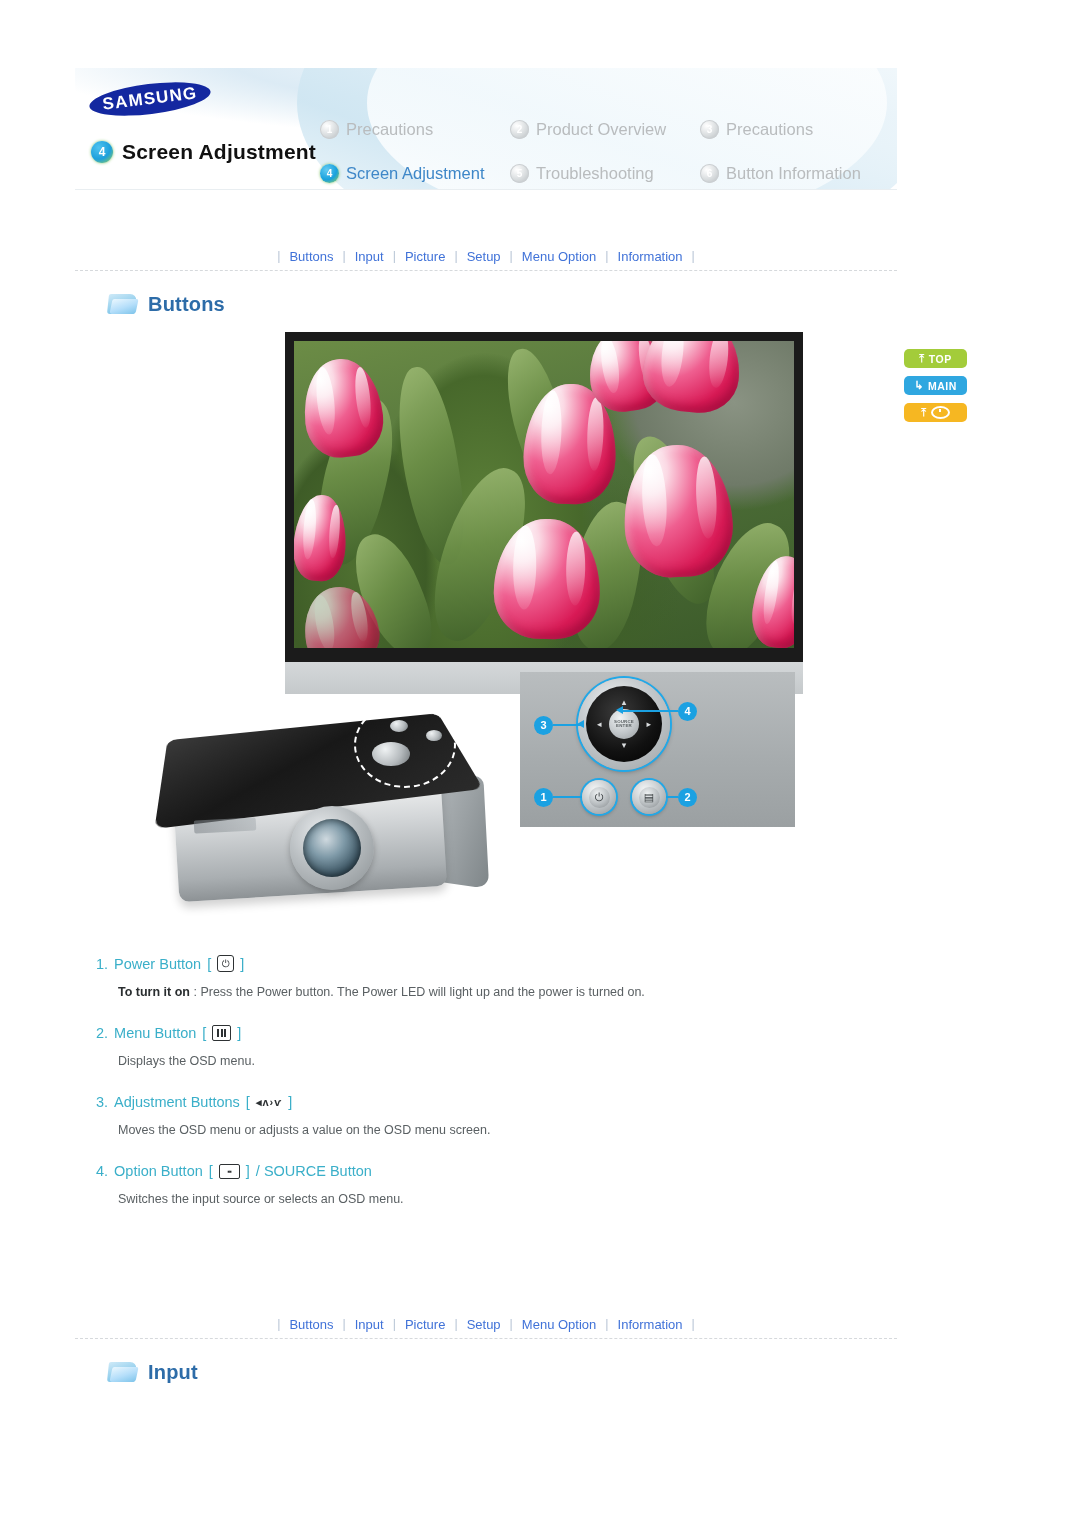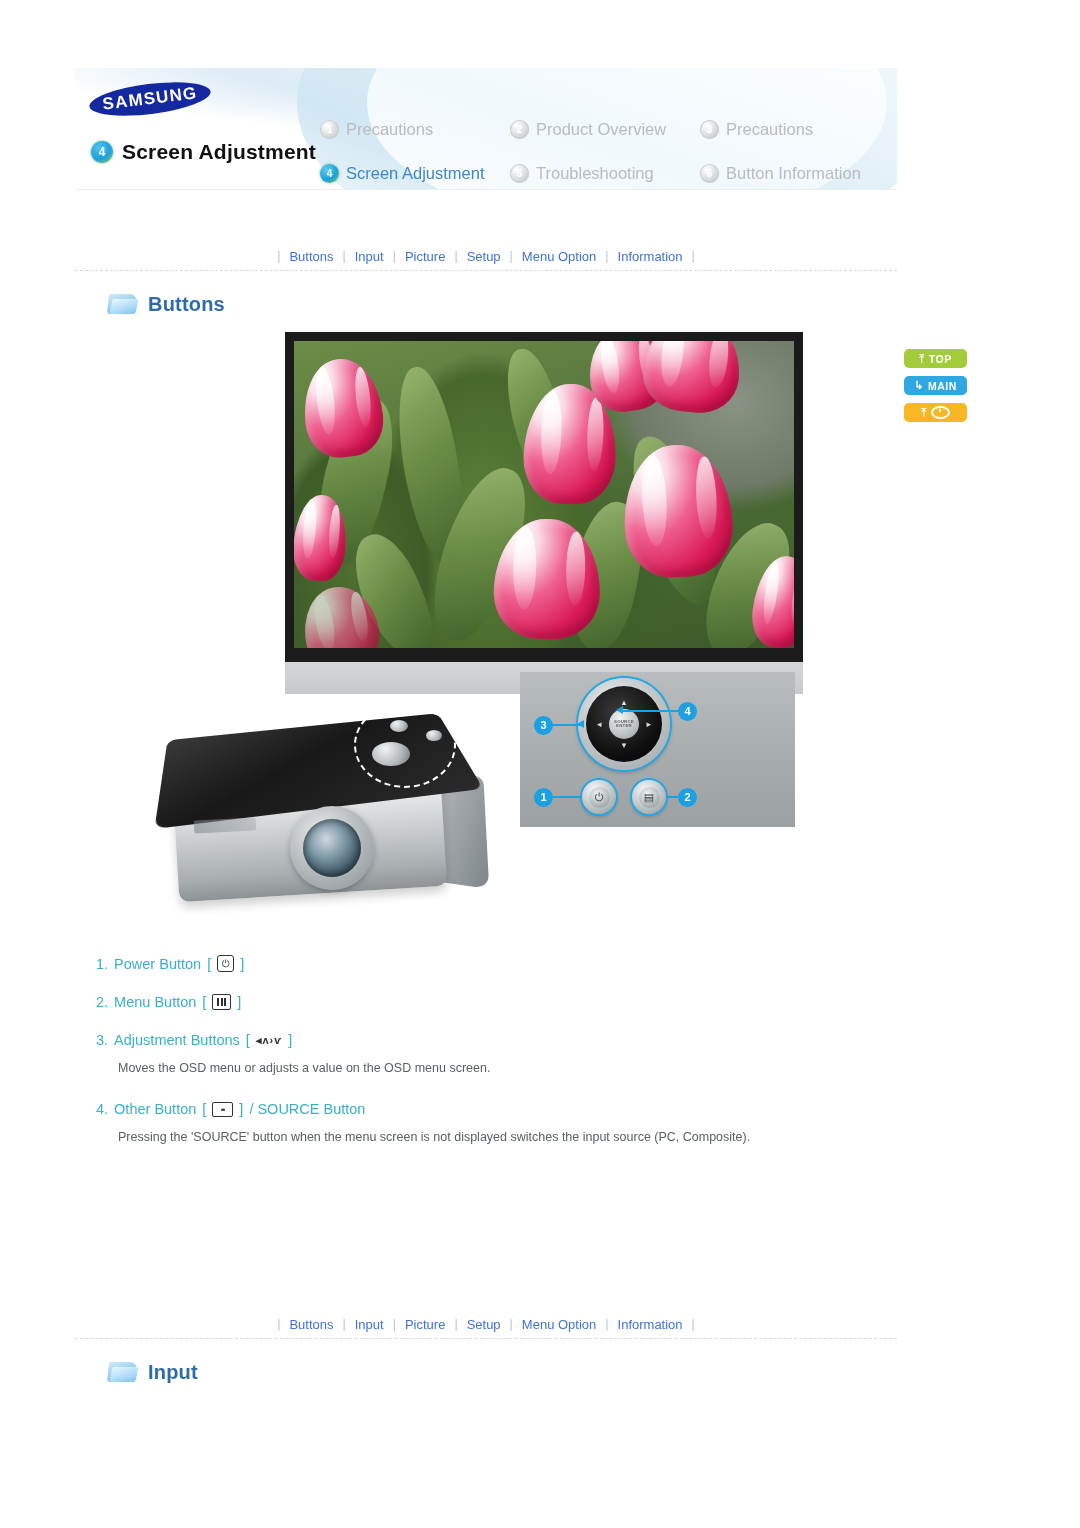--- a/index.html
+++ b/index.html
@@ -719,60 +719,66 @@
 <div class="items">
 
   <div class="item">
     <div class="item-head">
       <span class="item-num">1.</span>
       <span>Power Button</span>
       <span>[</span>
       <span class="glyph-box glyph-power">⏻</span>
       <span>]</span>
     </div>
+    <div class="item-line">
+      <b>To turn it on</b><span> : Press the Power button. The Power LED will light up and the power is turned on.</span>
+    </div>
   </div>
 
   <div class="item">
     <div class="item-head">
       <span class="item-num">2.</span>
       <span>Menu Button</span>
       <span>[</span>
       <span class="glyph-box glyph-menu">
           <i></i>
           <i></i>
           <i></i>
         </span>
       <span>]</span>
     </div>
+    <div class="item-line">
+      <span>Displays the OSD menu.</span>
+    </div>
   </div>
 
   <div class="item">
     <div class="item-head">
       <span class="item-num">3.</span>
       <span>Adjustment Buttons</span>
       <span>[</span>
       <span class="glyph-arrows">◂ʌ›ѵ</span>
       <span>]</span>
     </div>
     <div class="item-line">
       <span>Moves the OSD menu or adjusts a value on the OSD menu screen.</span>
     </div>
   </div>
 
   <div class="item">
     <div class="item-head">
       <span class="item-num">4.</span>
-      <span>Other Button</span>
+      <span>Option Button</span>
       <span>[</span>
       <span class="glyph-box glyph-enter">▪▪</span>
       <span>]</span>
       <span> / SOURCE Button</span>
     </div>
     <div class="item-line">
-      <span>Pressing the 'SOURCE' button when the menu screen is not displayed switches the input source (PC, Composite).</span>
+      <span>Switches the input source or selects an OSD menu.</span>
     </div>
   </div>
 </div>
 
 <div class="tabnav" id="tabnav-bottom">
   <span class="tabnav-sep">|</span>
   <a class="tab-link" href="#">Buttons</a>
   <span class="tabnav-sep">|</span>
   <a class="tab-link" href="#">Input</a>
   <span class="tabnav-sep">|</span>

